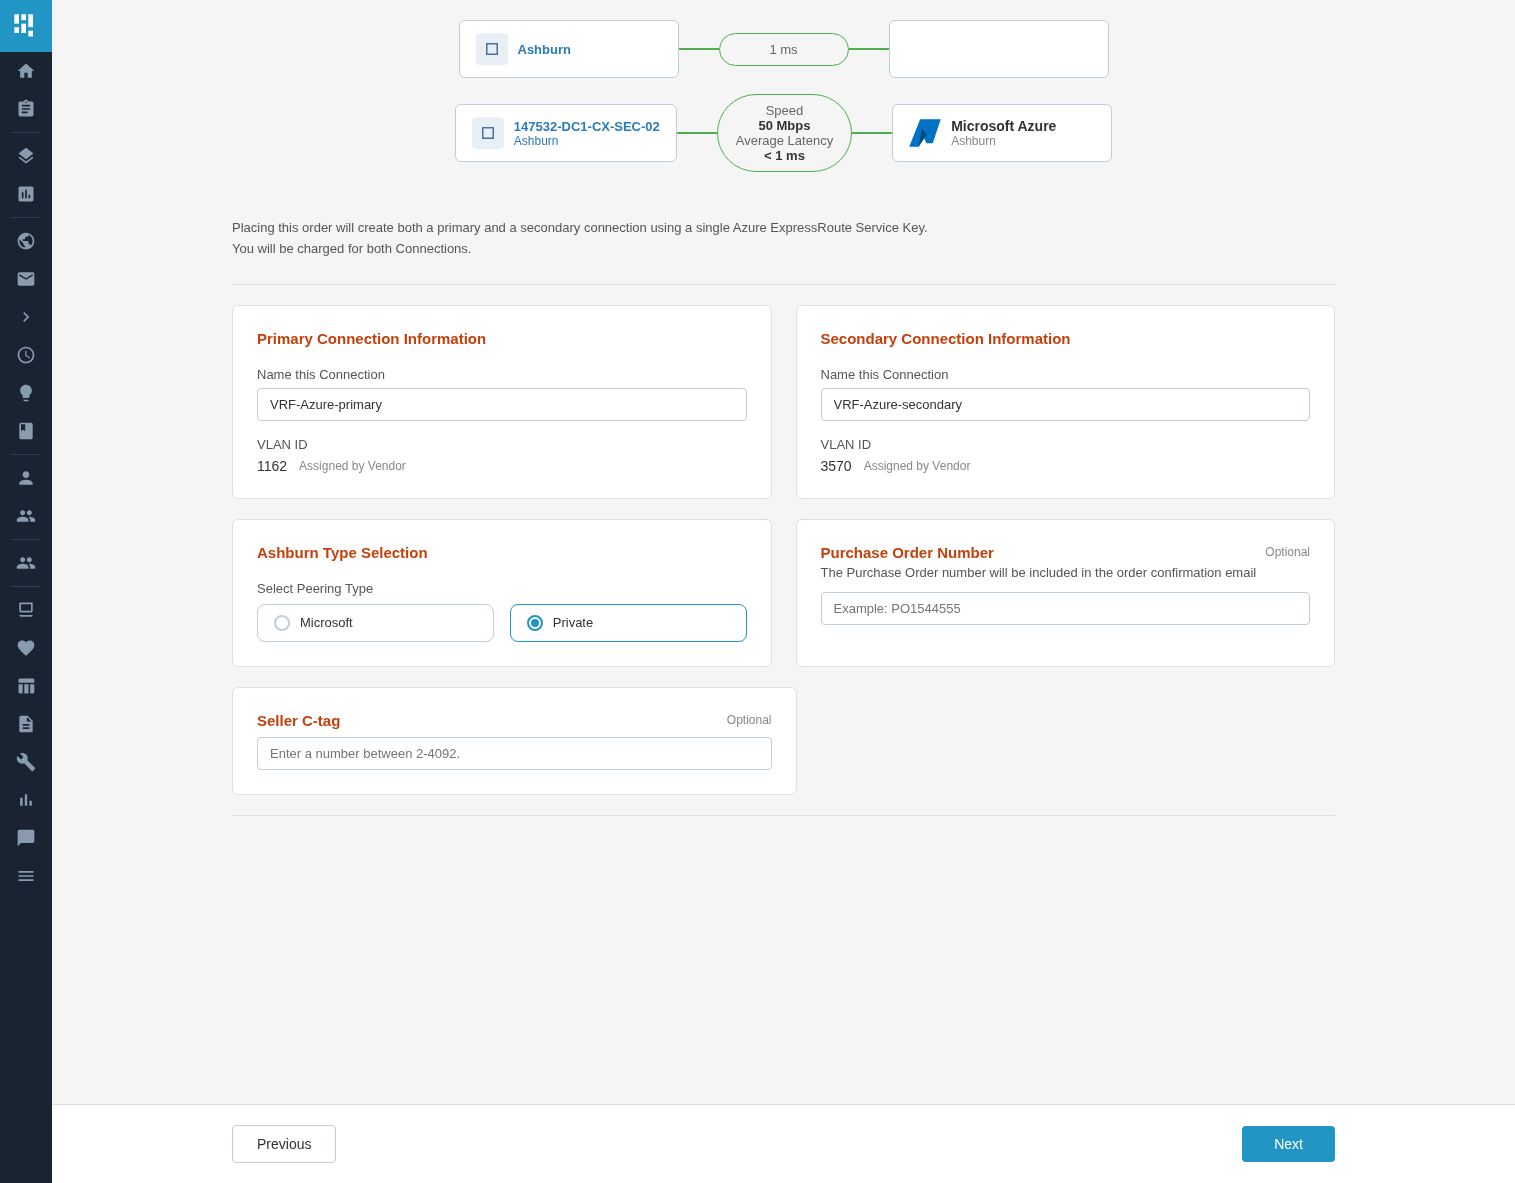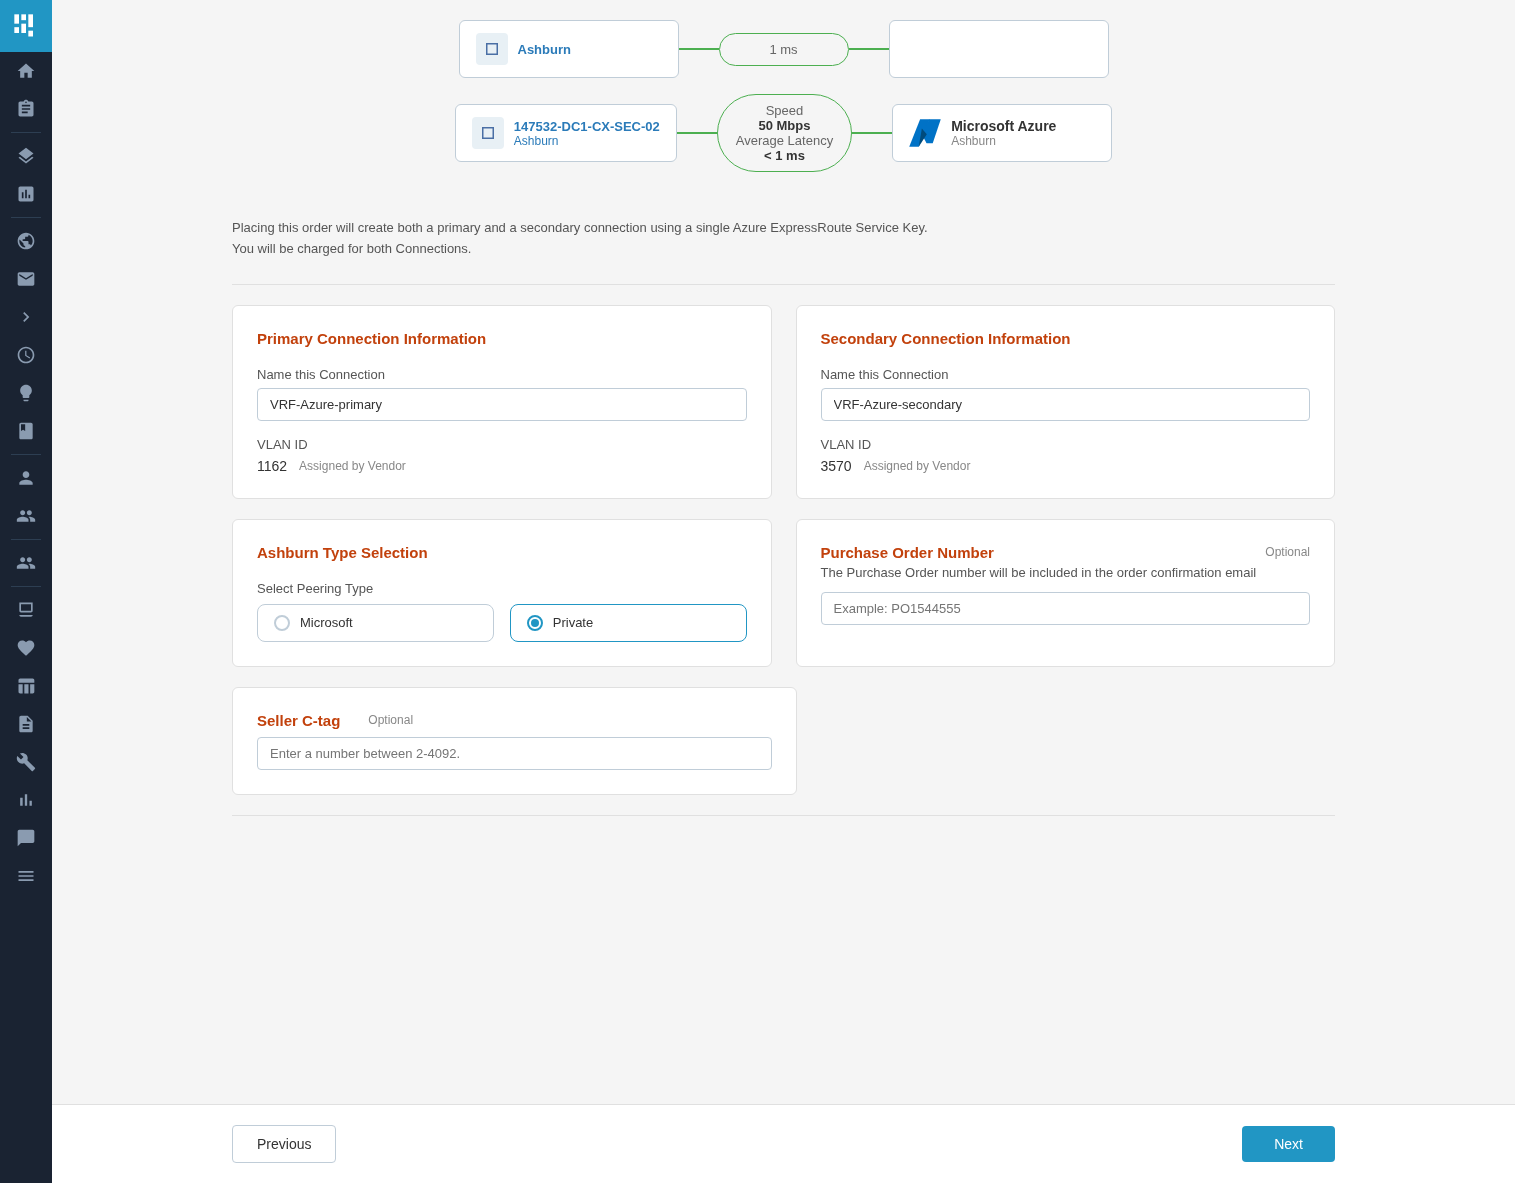--- a/index.html
+++ b/index.html
@@ -526,21 +526,21 @@
           <div class="card-title" style="margin-bottom:0;">Purchase Order Number</div>
           <span class="optional-label">Optional</span>
         </div>
         <div class="po-description">The Purchase Order number will be included in the order confirmation email</div>
         <input class="form-input" type="text" style="margin-bottom: 0px;" placeholder="Example: PO1544555">
       </div>
     </div>
 
     <div class="cards-row">
       <div class="card">
-        <div style="display:flex;align-items:center;margin-bottom:8px;gap:28px;">
+        <div style="display:flex;justify-content:space-between;align-items:center;margin-bottom:8px;gap:28px;">
           <div class="card-title" style="margin-bottom:0;">Seller C-tag</div>
           <span class="optional-label">Optional</span>
         </div>
         <input class="form-input" type="text" style="margin-bottom: 0px;" placeholder="Enter a number between 2-4092.">
       </div>
       <div style="flex:1;"></div>
     </div>
 
     <hr class="section-divider">
     <div style="height:60px;"></div>

